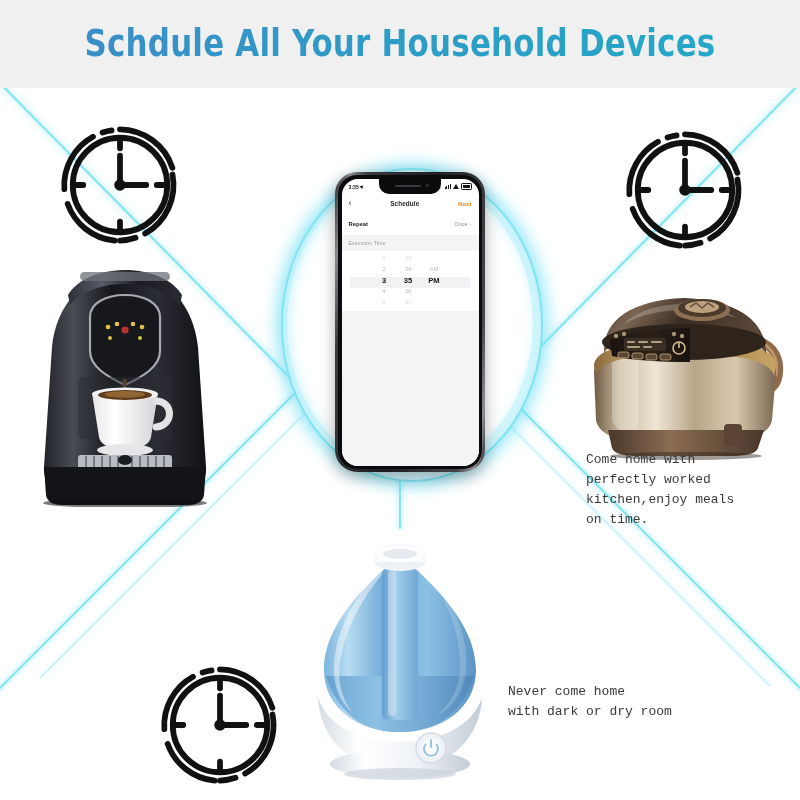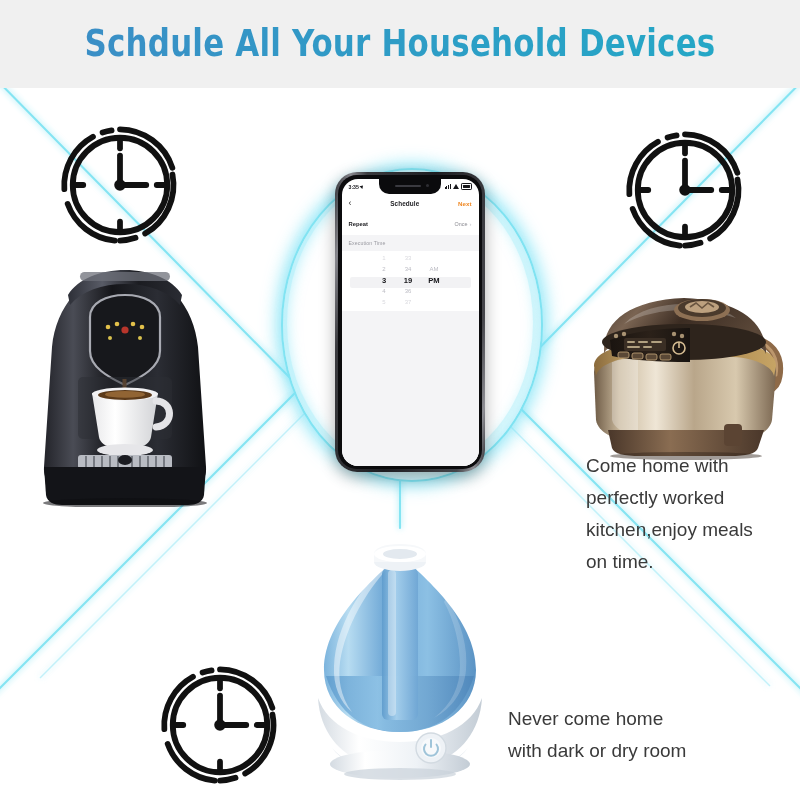--- a/index.html
+++ b/index.html
@@ -150,27 +150,27 @@
   .col.hour{width:22px;}
   .col.min{width:26px;}
   .col.mer{width:26px;}
   .col span{font-size:6px;color:#d2d2d8;height:11px;}
   .col span.s2{color:#bcbcc4;}
   .col span.s1{color:#d9d9de;}
   .col span.sel{font-size:7.6px;font-weight:700;color:#16161a;}
 
   
   .cap{
-    position:absolute;color:#3a3a3a;font-size:19px;line-height:32px;
-    font-family:Liberation Sans, sans-serif;
+    position:absolute;color:#3a3a3a;font-size:13px;line-height:20px;
+    font-family:Liberation Mono, monospace;
     white-space:pre-line;
   }
   .cap-coffee{left:20px;top:507px;}
   .cap-cooker{left:586px;top:450px;}
-  .cap-humid{left:508px;top:703px;}
+  .cap-humid{left:508px;top:682px;}
 
   
   .clock{position:absolute;}
   .clock-tl{left:57px;top:122px;width:126px;height:126px;}
   .clock-tr{left:622px;top:127px;width:126px;height:126px;}
   .clock-bl{left:157px;top:662px;width:126px;height:126px;}
 
   
   .appliance{position:absolute;}
   .coffee{left:30px;top:255px;width:190px;height:252px;}
@@ -267,21 +267,21 @@
                 <span class="s1">1</span>
                 <span class="s2">2</span>
                 <span class="sel">3</span>
                 <span class="s2">4</span>
                 <span class="s1">5</span>
               </div>
 
               <div class="col min">
                 <span class="s1">33</span>
                 <span class="s2">34</span>
-                <span class="sel">19</span>
+                <span class="sel">35</span>
                 <span class="s2">36</span>
                 <span class="s1">37</span>
               </div>
 
               <div class="col mer">
                 <span class="s1"></span>
                 <span class="s2">AM</span>
                 <span class="sel">PM</span>
                 <span class="s1"></span>
                 <span class="s1"></span>

